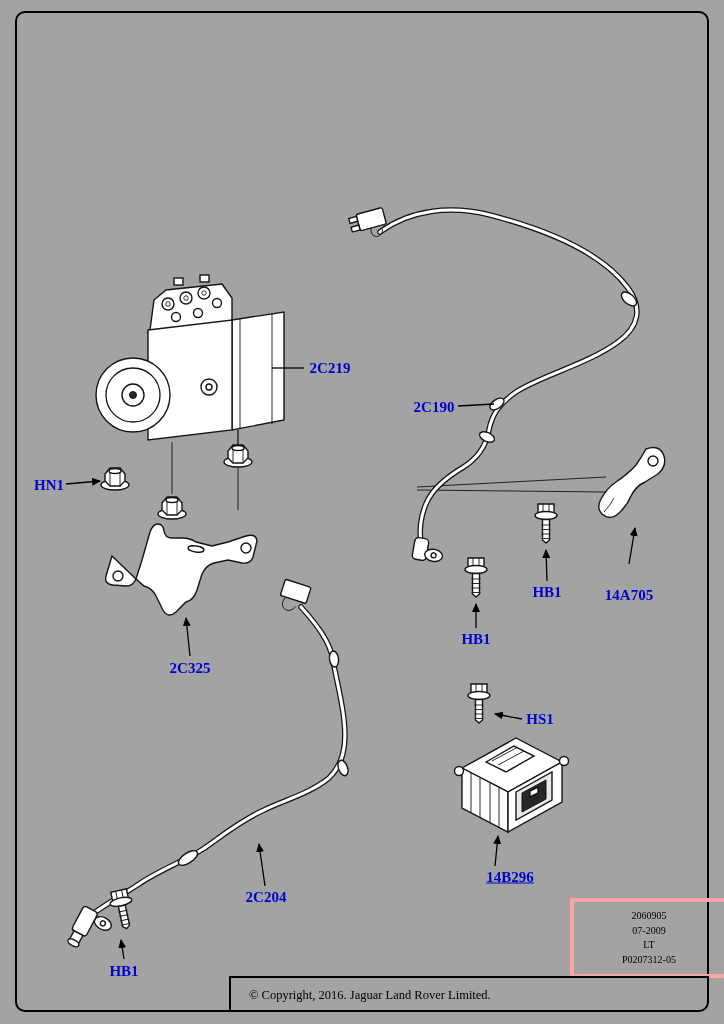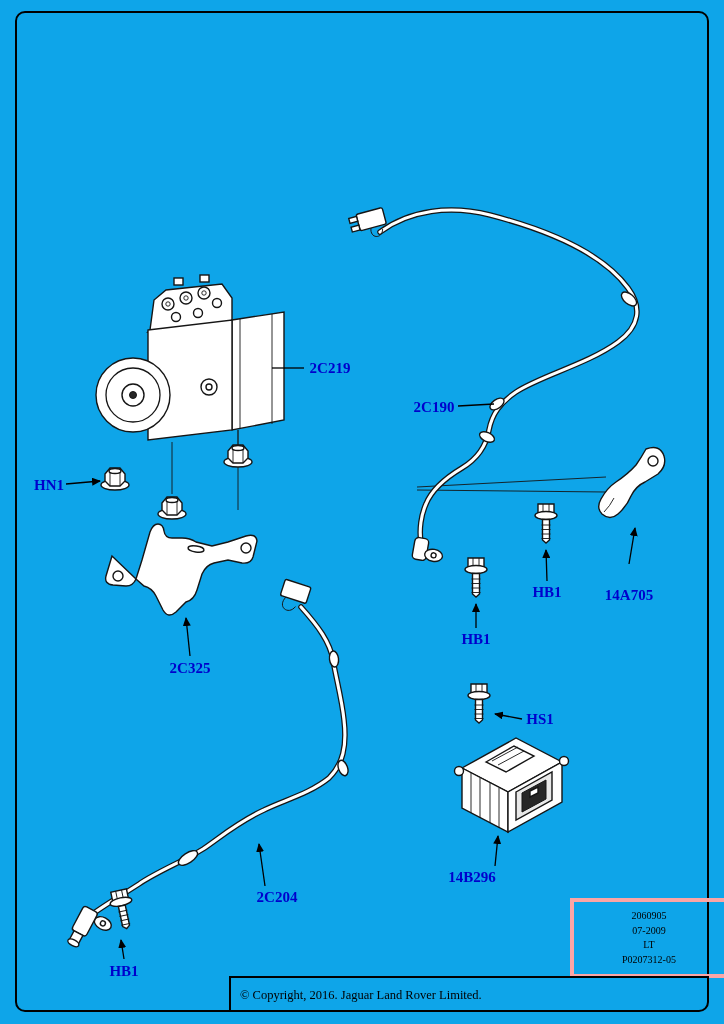--- a/index.html
+++ b/index.html
@@ -1,19 +1,19 @@
 <!DOCTYPE html>
 <html><head>
 <meta charset="utf-8">
 <style>
   * { box-sizing: border-box; margin: 0; padding: 0; }
   html, body { background: #ffffff; }
   .page {
     position: relative; width: 724px; height: 1024px;
-    background: #0ea5e9; overflow: hidden;
+    background: #a3a3a3; overflow: hidden;
     font-family: "Liberation Serif", serif;
   }
   .frame {
     position: absolute; left: 15px; top: 11px; width: 694px; height: 1001px;
     border: 2.5px solid #000; border-radius: 10px;
   }
   svg.art { position: absolute; left: 0; top: 0; }
   .w   { fill: #ffffff; stroke: #151515; stroke-width: 1.4; }
   .g1  { fill: #e8e8e8; stroke: #151515; stroke-width: 1.4; }
   .dk  { fill: #262626; stroke: #151515; stroke-width: 1; }
@@ -30,21 +30,21 @@
   }
   .titleblock {
     position: absolute; left: 570px; top: 898px; width: 158px; height: 80px;
     border: 4px solid #fca5a5; display: flex; flex-direction: column;
     justify-content: center; text-align: center;
     font-size: 10px; line-height: 1.45; color: #000;
   }
   .footerbar {
     position: absolute; left: 229px; top: 976px; width: 480px; height: 36px;
     border-top: 2px solid #000; border-left: 2px solid #000;
-    display: flex; align-items: center; padding-left: 9px;
+    display: flex; align-items: center; padding-left: 18px;
     font-size: 12.5px; color: #000;
   }
 </style>
 </head>
 <body>
 
 <div class="page">
 
   <div class="frame"></div>
 
@@ -208,22 +208,22 @@
   </svg>
 
   <div class="callout" style="left:330px; top:368px;">2C219</div>
   <div class="callout" style="left:434px; top:407px;">2C190</div>
   <div class="callout" style="left:49px;  top:485px;">HN1</div>
   <div class="callout" style="left:547px; top:592px;">HB1</div>
   <div class="callout" style="left:629px; top:575px;margin-top:20px;">14A705</div>
   <div class="callout" style="left:476px; top:639px;">HB1</div>
   <div class="callout" style="left:190px; top:668px;">2C325</div>
   <div class="callout" style="left:540px; top:719px;text-align:right;">HS1</div>
-  <div class="callout" style="left:472px; top:877px;">14B296</div>
-  <div class="callout" style="left:277px; top:897px;">2C204</div>
+  <div class="callout" style="left:510px; top:877px;text-decoration:underline;">14B296</div>
+  <div class="callout" style="left:266px; top:897px;">2C204</div>
   <div class="callout" style="left:124px; top:971px;">HB1</div>
 
   <div class="titleblock">
     <div>2060905</div>
     <div>07-2009</div>
     <div>LT</div>
     <div>P0207312-05</div>
   </div>
 
   <div class="footerbar">

